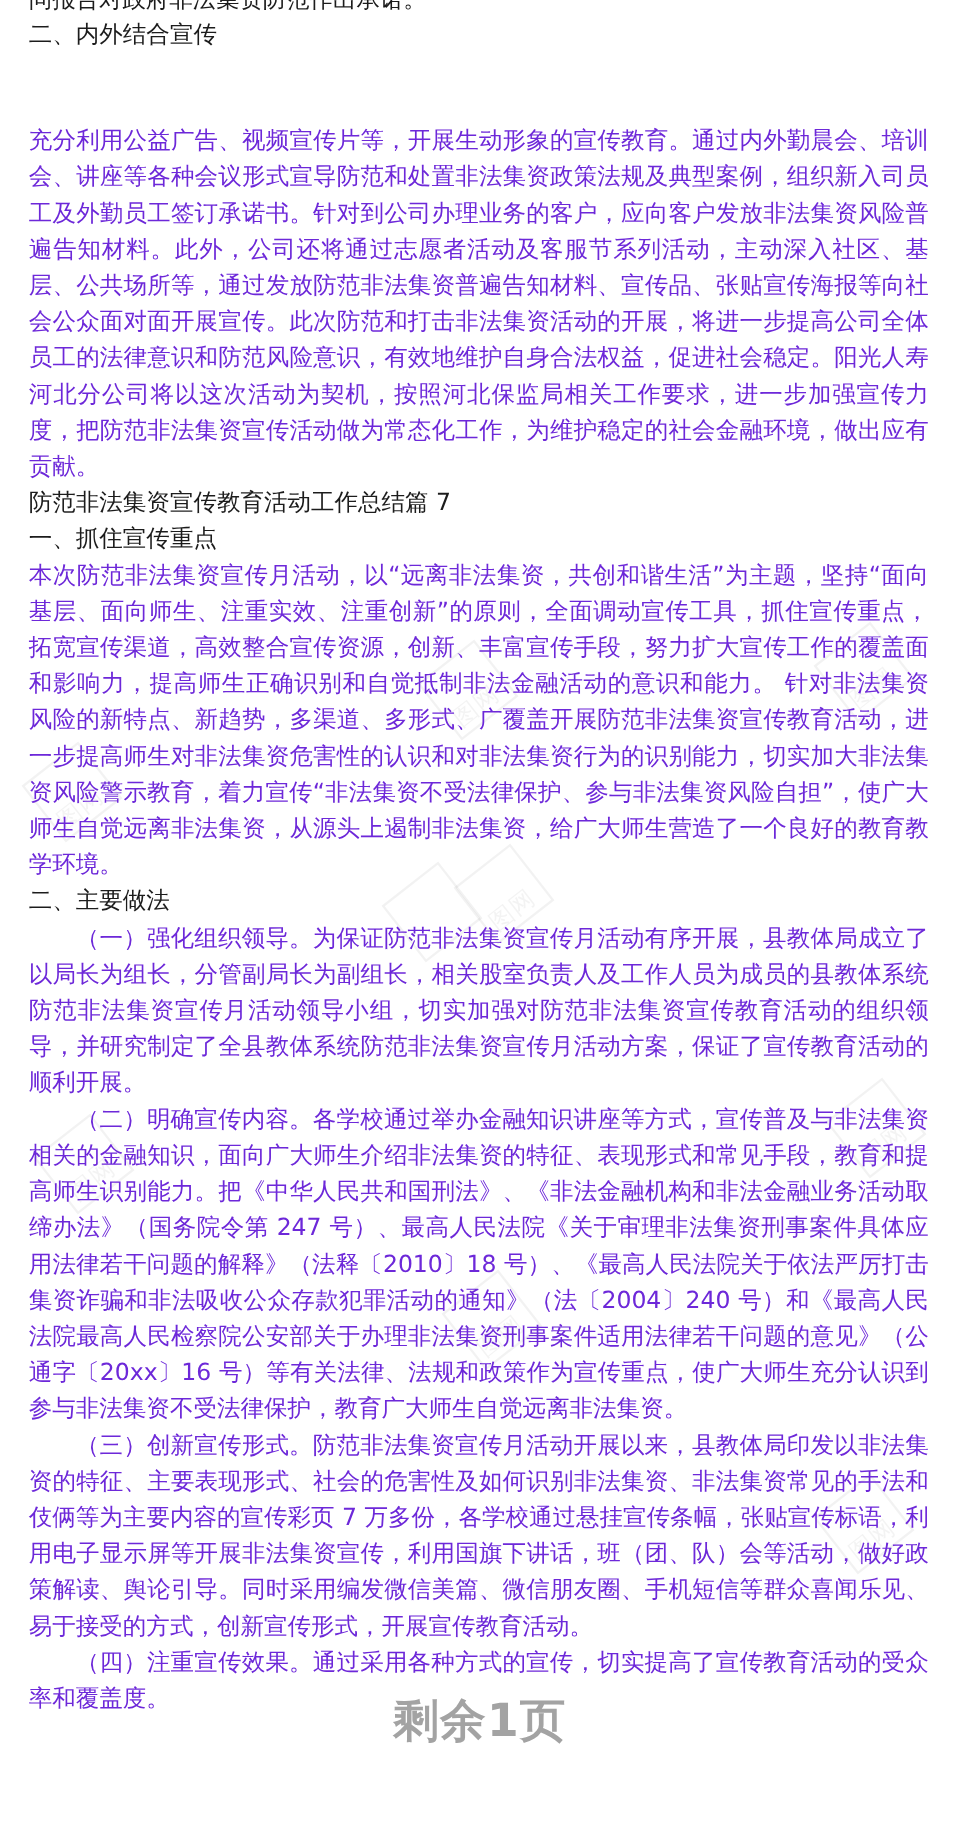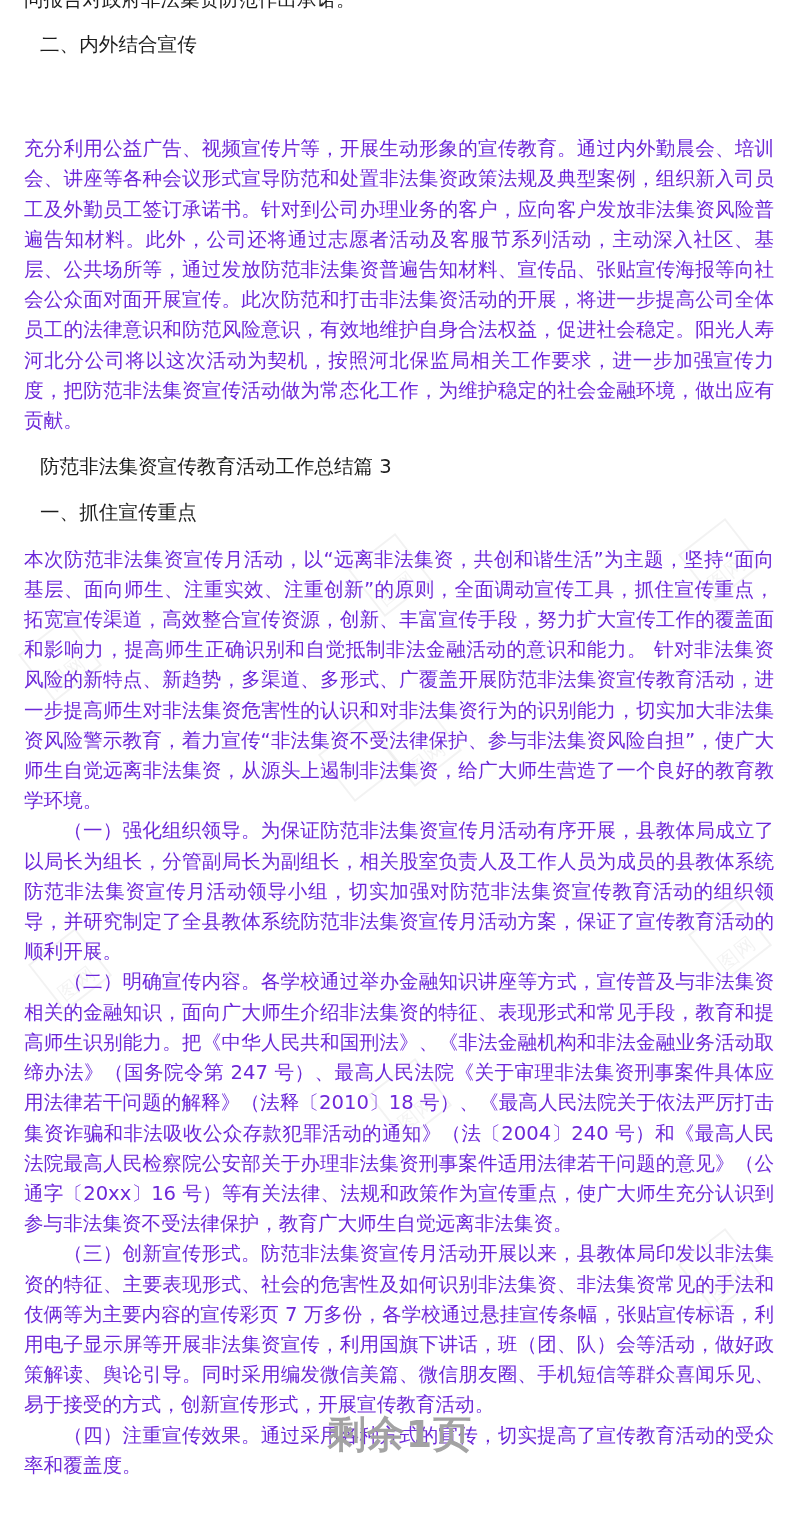--- a/index.html
+++ b/index.html
@@ -83,21 +83,21 @@
   p.para {
     margin: 0;
     font-size: 19.6px;
     line-height: 30.2px;
     text-align: justify;
     text-justify: inter-ideograph;
     color: #6d28d9;
     word-break: break-all;
   }
   p.heading {
-    margin: 16px;
+    margin: 0;
     font-size: 19.6px;
     line-height: 30.2px;
     color: #1c1c1c;
   }
   p.indent {
     text-indent: 2em;
   }
   .gap-lg { height: 58px; }
 
   
@@ -159,27 +159,28 @@
     <div class="line-clipped">
       <div class="inner">问报告对政府非法集资防范作出承诺。</div>
     </div>
 
     <p class="heading">二、内外结合宣传</p>
 
     <div class="gap-lg"></div>
 
     <p class="para">充分利用公益广告、视频宣传片等，开展生动形象的宣传教育。通过内外勤晨会、培训会、讲座等各种会议形式宣导防范和处置非法集资政策法规及典型案例，组织新入司员工及外勤员工签订承诺书。针对到公司办理业务的客户，应向客户发放非法集资风险普遍告知材料。此外，公司还将通过志愿者活动及客服节系列活动，主动深入社区、基层、公共场所等，通过发放防范非法集资普遍告知材料、宣传品、张贴宣传海报等向社会公众面对面开展宣传。此次防范和打击非法集资活动的开展，将进一步提高公司全体员工的法律意识和防范风险意识，有效地维护自身合法权益，促进社会稳定。阳光人寿河北分公司将以这次活动为契机，按照河北保监局相关工作要求，进一步加强宣传力度，把防范非法集资宣传活动做为常态化工作，为维护稳定的社会金融环境，做出应有贡献。</p>
 
-    <p class="heading">防范非法集资宣传教育活动工作总结篇 3</p>
+    <p class="heading">防范非法集资宣传教育活动工作总结篇 7</p>
 
 
     <p class="heading">一、抓住宣传重点</p>
 
     <p class="para">本次防范非法集资宣传月活动，以“远离非法集资，共创和谐生活”为主题，坚持“面向基层、面向师生、注重实效、注重创新”的原则，全面调动宣传工具，抓住宣传重点，拓宽宣传渠道，高效整合宣传资源，创新、丰富宣传手段，努力扩大宣传工作的覆盖面和影响力，提高师生正确识别和自觉抵制非法金融活动的意识和能力。 针对非法集资风险的新特点、新趋势，多渠道、多形式、广覆盖开展防范非法集资宣传教育活动，进一步提高师生对非法集资危害性的认识和对非法集资行为的识别能力，切实加大非法集资风险警示教育，着力宣传“非法集资不受法律保护、参与非法集资风险自担”，使广大师生自觉远离非法集资，从源头上遏制非法集资，给广大师生营造了一个良好的教育教学环境。</p>
 
+    <p class="heading">二、主要做法</p>
 
     <p class="para indent">（一）强化组织领导。为保证防范非法集资宣传月活动有序开展，县教体局成立了以局长为组长，分管副局长为副组长，相关股室负责人及工作人员为成员的县教体系统防范非法集资宣传月活动领导小组，切实加强对防范非法集资宣传教育活动的组织领导，并研究制定了全县教体系统防范非法集资宣传月活动方案，保证了宣传教育活动的顺利开展。</p>
 
     <p class="para indent">（二）明确宣传内容。各学校通过举办金融知识讲座等方式，宣传普及与非法集资相关的金融知识，面向广大师生介绍非法集资的特征、表现形式和常见手段，教育和提高师生识别能力。把《中华人民共和国刑法》、《非法金融机构和非法金融业务活动取缔办法》（国务院令第 247 号）、最高人民法院《关于审理非法集资刑事案件具体应用法律若干问题的解释》（法释〔2010〕18 号）、《最高人民法院关于依法严厉打击集资诈骗和非法吸收公众存款犯罪活动的通知》（法〔2004〕240 号）和《最高人民法院最高人民检察院公安部关于办理非法集资刑事案件适用法律若干问题的意见》（公通字〔20xx〕16 号）等有关法律、法规和政策作为宣传重点，使广大师生充分认识到参与非法集资不受法律保护，教育广大师生自觉远离非法集资。</p>
 
     <p class="para indent">（三）创新宣传形式。防范非法集资宣传月活动开展以来，县教体局印发以非法集资的特征、主要表现形式、社会的危害性及如何识别非法集资、非法集资常见的手法和伎俩等为主要内容的宣传彩页 7 万多份，各学校通过悬挂宣传条幅，张贴宣传标语，利用电子显示屏等开展非法集资宣传，利用国旗下讲话，班（团、队）会等活动，做好政策解读、舆论引导。同时采用编发微信美篇、微信朋友圈、手机短信等群众喜闻乐见、易于接受的方式，创新宣传形式，开展宣传教育活动。</p>
 
     <p class="para indent">（四）注重宣传效果。通过采用各种方式的宣传，切实提高了宣传教育活动的受众率和覆盖度。</p>
 
   </div>

